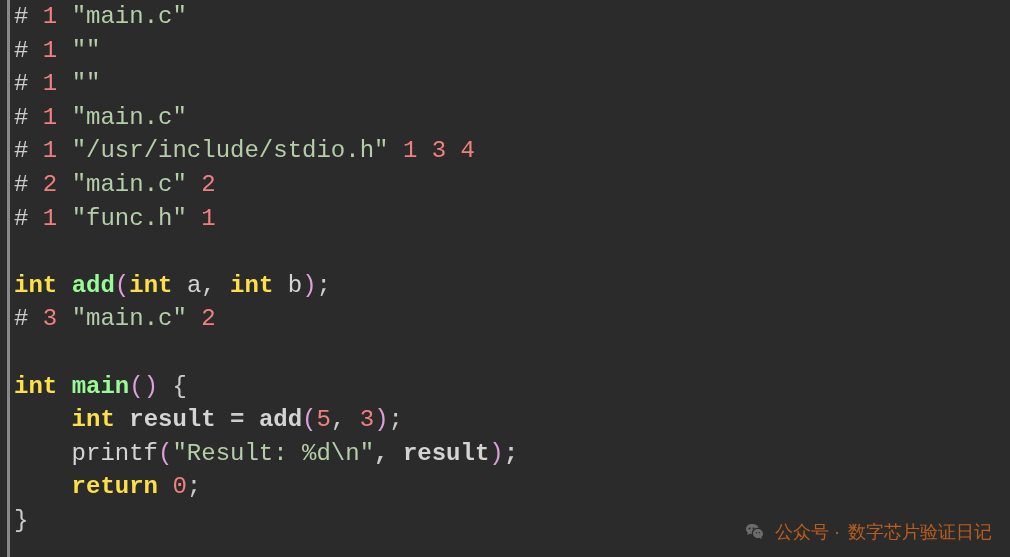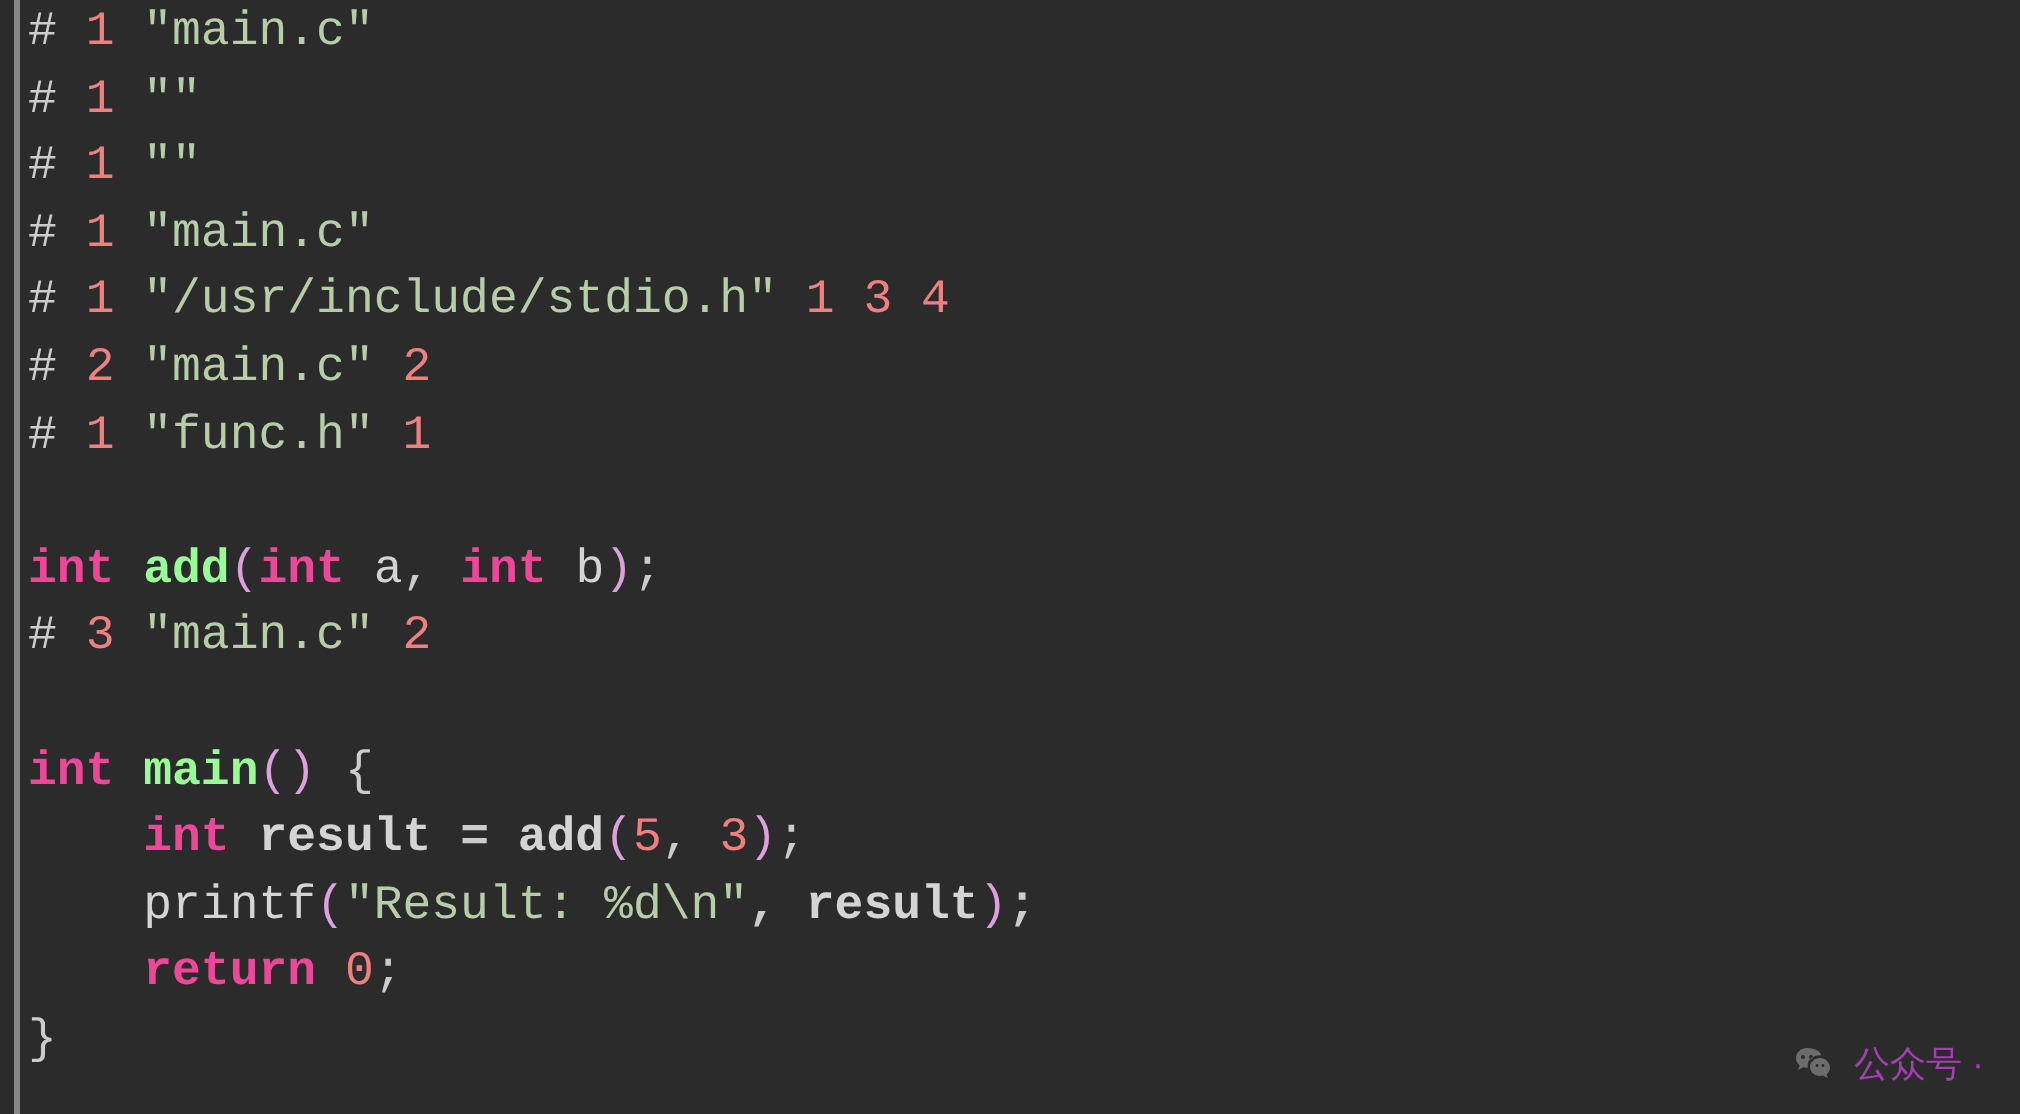--- a/index.html
+++ b/index.html
@@ -33,35 +33,35 @@
       flex: 1;
       white-space: pre;
     }
     .line {
       display: block;
       height: 33.6px;
     }
     .punct { color: #cccccc; }
     .number { color: #f08080; }
     .string { color: #b5cea8; }
-    .keyword { color: #ec4899; font-weight: bold; }
+    .keyword { color: #fde047; font-weight: bold; }
     .identifier { color: #d4d4d4; }
     .funcname { color: #98fb98; font-weight: bold; }
     .paren { color: #dda0dd; }
     .hash { color: #cccccc; }
     .bold { font-weight: bold; }
     
     .watermark {
       position: absolute;
       bottom: 12px;
       right: 18px;
       display: flex;
       align-items: center;
       gap: 8px;
-      color: #d946ef;
+      color: #f97316;
       font-size: 18px;
       font-family: -apple-system, BlinkMacSystemFont, 'Segoe UI', sans-serif;
       opacity: 0.7;
     }
     .wechat-icon {
       width: 24px;
       height: 24px;
       display: inline-block;
     }
   </style>
@@ -73,13 +73,14 @@
   <div class="code-area" id="code-area"><span class="line"><span class="hash">#</span> <span class="number">1</span> <span class="string">"main.c"</span></span><span class="line"><span class="hash">#</span> <span class="number">1</span> <span class="string">"<built-in>"</built-in></span></span><span class="line"><span class="hash">#</span> <span class="number">1</span> <span class="string">"<command-line>"</command-line></span></span><span class="line"><span class="hash">#</span> <span class="number">1</span> <span class="string">"main.c"</span></span><span class="line"><span class="hash">#</span> <span class="number">1</span> <span class="string">"/usr/include/stdio.h"</span> <span class="number">1</span> <span class="number">3</span> <span class="number">4</span></span><span class="line"><span class="hash">#</span> <span class="number">2</span> <span class="string">"main.c"</span> <span class="number">2</span></span><span class="line"><span class="hash">#</span> <span class="number">1</span> <span class="string">"func.h"</span> <span class="number">1</span></span><span class="line"></span><span class="line"><span class="keyword bold">int</span> <span class="funcname bold">add</span><span class="paren">(</span><span class="keyword bold">int</span> <span class="identifier">a</span><span class="punct">,</span> <span class="keyword bold">int</span> <span class="identifier">b</span><span class="paren">)</span><span class="punct">;</span></span><span class="line"><span class="hash">#</span> <span class="number">3</span> <span class="string">"main.c"</span> <span class="number">2</span></span><span class="line"></span><span class="line"><span class="keyword bold">int</span> <span class="funcname">main</span><span class="paren">()</span> <span class="punct">{</span></span><span class="line">    <span class="keyword bold">int</span> <span class="identifier bold">result</span> <span class="punct bold">=</span> <span class="identifier bold">add</span><span class="paren">(</span><span class="number">5</span><span class="punct">,</span> <span class="number">3</span><span class="paren">)</span><span class="punct">;</span></span><span class="line">    <span class="identifier">printf</span><span class="paren">(</span><span class="string">"Result: %d\n"</span><span class="punct bold">,</span> <span class="identifier bold">result</span><span class="paren">)</span><span class="punct bold">;</span></span><span class="line">    <span class="keyword bold">return</span> <span class="number">0</span><span class="punct">;</span></span><span class="line"><span class="punct">}</span></span></div>
 </div>
 
 <div class="watermark">
   <span class="wechat-icon">
     <svg viewBox="0 0 24 24" fill="#888">
       <path d="M8.5 4C5.46 4 3 6.24 3 9c0 1.5.73 2.85 1.88 3.78L4 15l2.73-1.37c.58.16 1.17.24 1.77.24.17 0 .34-.01.5-.02-.1-.38-.16-.78-.16-1.18 0-2.76 2.69-5 6-5 .28 0 .56.02.83.05C15.17 5.42 12.1 4 8.5 4zm-2 3.5c.55 0 1 .45 1 1s-.45 1-1 1-1-.45-1-1 .45-1 1-1zm4 0c.55 0 1 .45 1 1s-.45 1-1 1-1-.45-1-1 .45-1 1-1zM15 9c-2.76 0-5 2.01-5 4.5s2.24 4.5 5 4.5c.5 0 .99-.07 1.45-.2L19 19l-.73-1.82C19.33 16.35 20 15.25 20 14c0-2.76-2.24-5-5-5zm-1.5 3c.41 0 .75.34.75.75s-.34.75-.75.75-.75-.34-.75-.75.34-.75.75-.75zm3 0c.41 0 .75.34.75.75s-.34.75-.75.75-.75-.34-.75-.75.34-.75.75-.75z"></path>
     </svg>
   </span>
   <span>公众号 ·</span>
+  <span>数字芯片验证日记</span>
 </div>
 
 </body></html>

